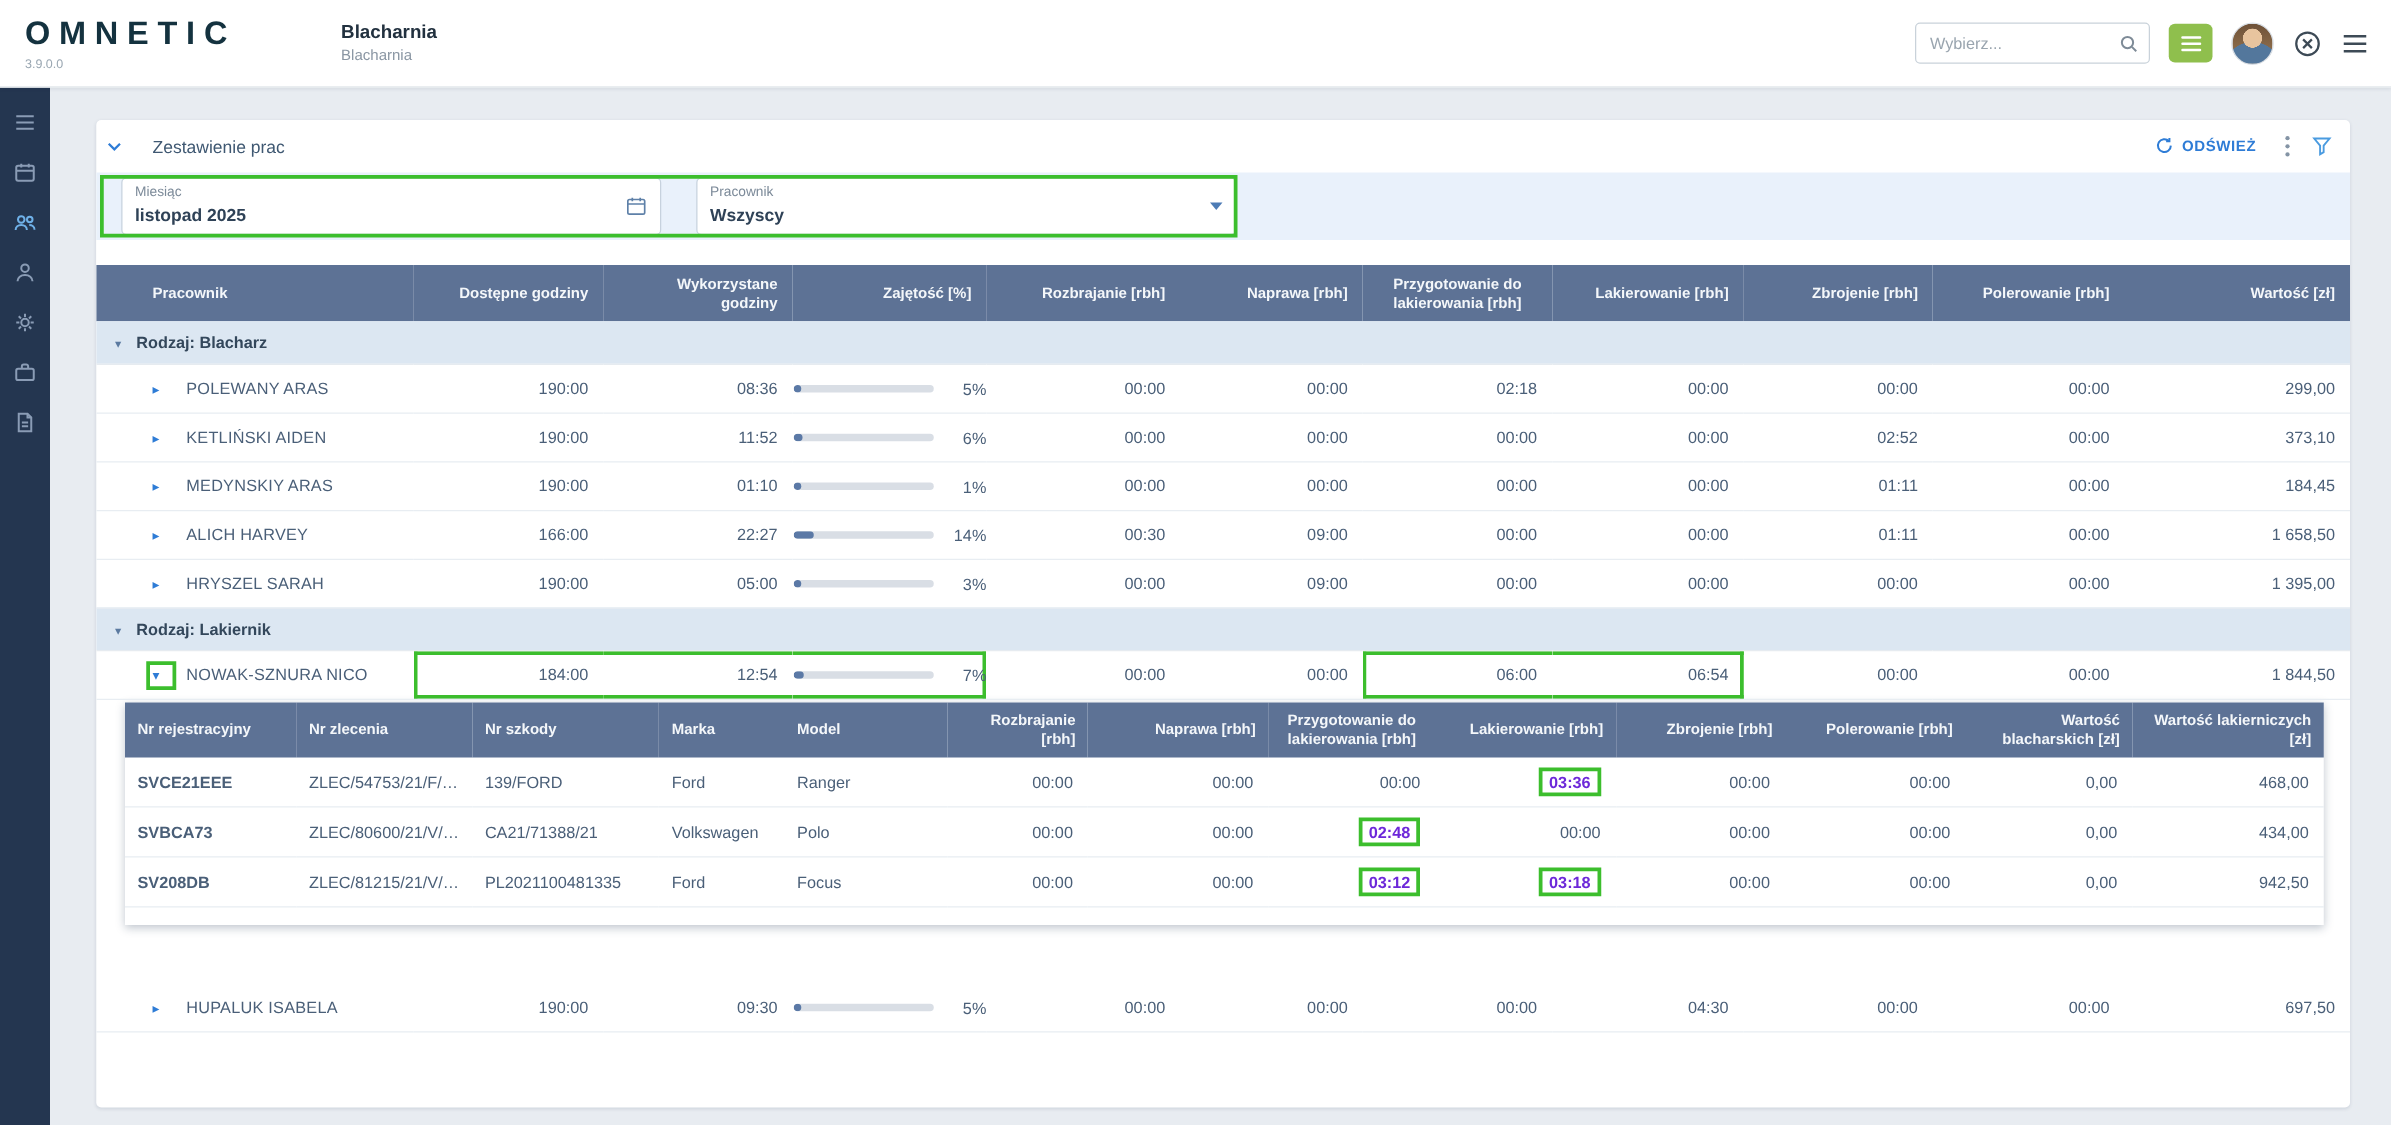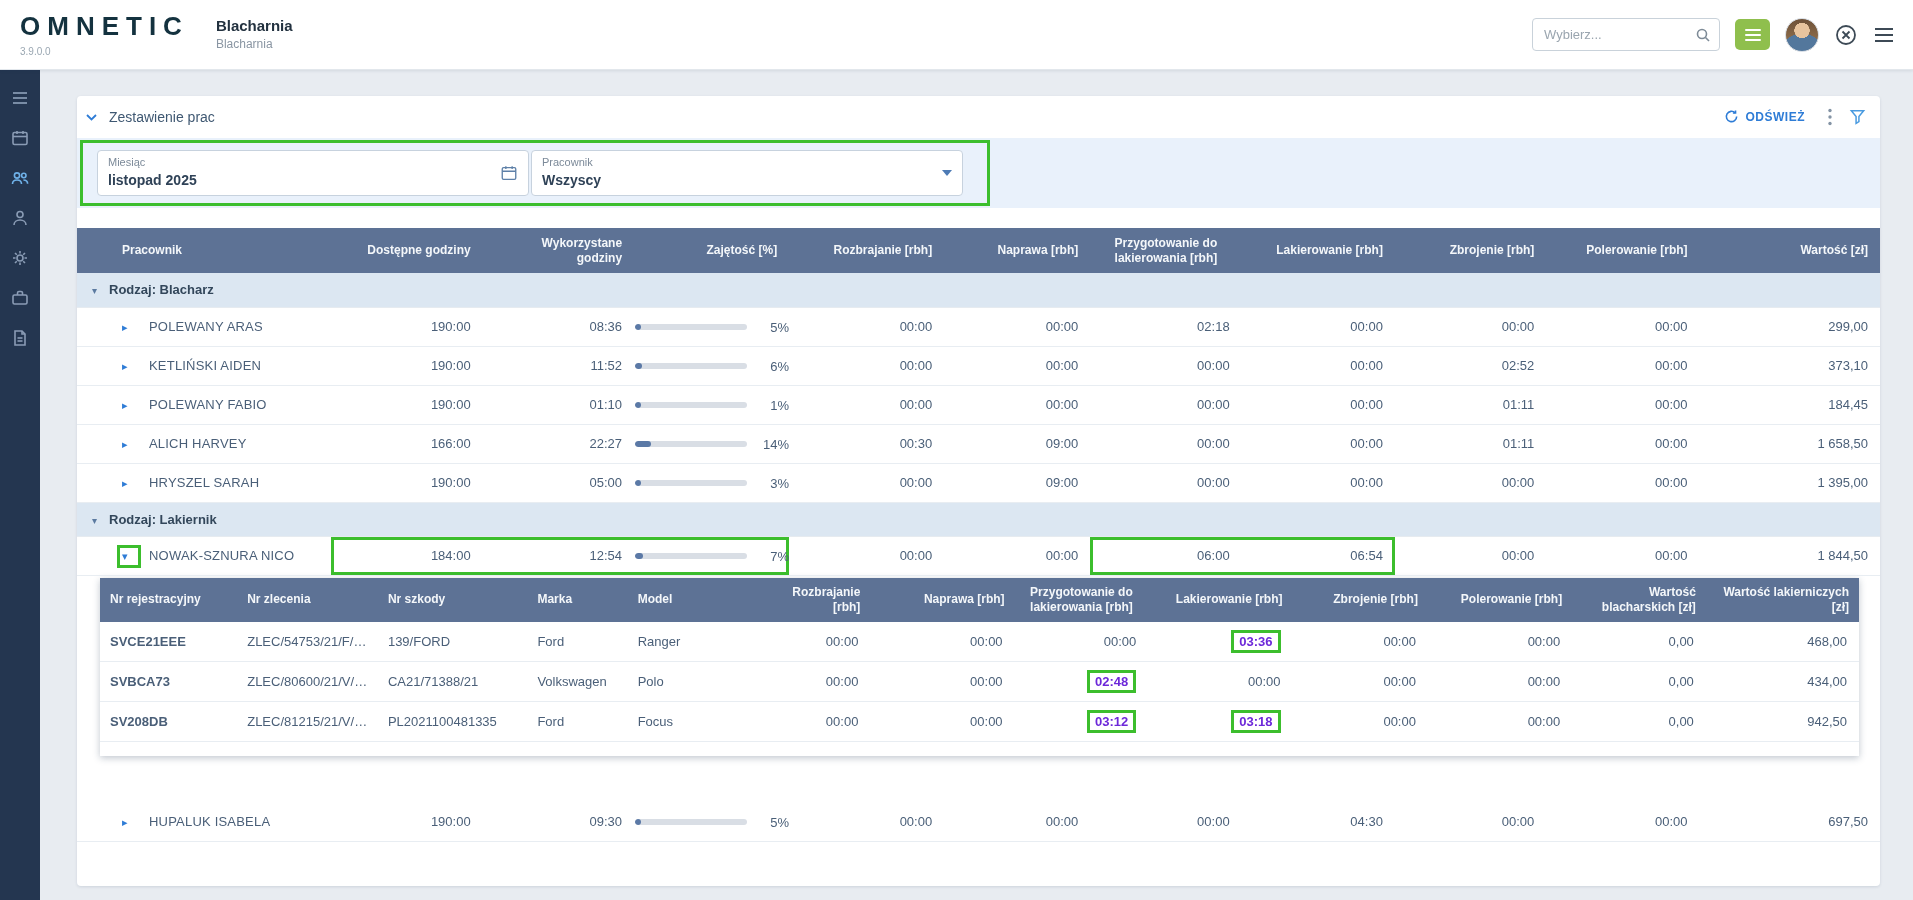--- a/index.html
+++ b/index.html
@@ -9,21 +9,21 @@
        font-family:"Liberation Sans","DejaVu Sans",sans-serif;color:#33475b;}
   .page{position:relative;width:1913px;height:900px;padding-left:27px;}
 
   
   .topbar{position:absolute;top:0;left:0;width:100%;height:70px;background:#fff;
           display:flex;align-items:center;border-bottom:1px solid #e2e7ec;
           box-shadow:0 1px 3px rgba(20,40,70,.10);z-index:6;}
   .logo-block{margin-left:20px;display:flex;flex-direction:column;}
   .logo{font-size:26px;font-weight:bold;letter-spacing:7px;color:#14323f;line-height:1;}
   .version{font-size:10px;color:#9aa7b2;margin-top:7px;}
-  .module-block{margin-left:27px;display:flex;flex-direction:column;}
+  .module-block{margin-left:84px;display:flex;flex-direction:column;}
   .module-title{font-size:15px;font-weight:bold;color:#22313f;line-height:1.1;}
   .module-subtitle{font-size:12px;color:#8a96a3;margin-top:3px;}
   .top-right{margin-left:auto;display:flex;align-items:center;gap:15px;margin-right:18px;}
   .search-wrap{position:relative;}
   .search-input{width:188px;height:33px;border:1px solid #c9d2da;border-radius:4px;
                 padding:0 32px 0 11px;font-size:13px;color:#33475b;outline:none;
                 font-family:inherit;}
   .search-input::placeholder{color:#9aa5af;}
   .search-icon{position:absolute;right:9px;top:9px;}
   .green-btn{width:35px;height:31px;border-radius:5px;background:#8fbf4d;border:none;
@@ -42,29 +42,29 @@
            display:flex;flex-direction:column;align-items:center;padding-top:8px;z-index:5;}
   .side-item{width:40px;height:40px;display:flex;align-items:center;justify-content:center;
              color:#8a9cb5;cursor:pointer;}
   .side-item.active{color:#6fb1e8;}
 
   
   .card{position:absolute;left:77px;right:33px;top:96px;bottom:14px;background:#fff;
         border-radius:4px;box-shadow:0 1px 3px rgba(20,40,70,.12);overflow:hidden;}
   .section-row{height:42px;display:flex;align-items:center;justify-content:space-between;
                padding:0 14px 0 8px;}
-  .section-title{display:flex;align-items:center;gap:11px;font-size:14px;color:#3f5872;cursor:pointer;}
+  .section-title{display:flex;align-items:center;gap:24px;font-size:14px;color:#3f5872;cursor:pointer;}
   .tools{display:flex;align-items:flex-start;gap:17px;}
   .refresh-btn{display:flex;align-items:center;gap:7px;color:var(--accent);font-size:12px;
                font-weight:bold;letter-spacing:.5px;background:none;border:none;cursor:pointer;
                font-family:inherit;}
 
   
-  .filter-band{position:relative;height:70px;background:#e9f1fb;display:flex;align-items:center;
-               gap:2px;padding-left:20px;}
+  .filter-band{position:relative;height:54px;background:#e9f1fb;display:flex;align-items:center;
+               gap:28px;padding-left:20px;}
   .field{position:relative;width:432px;height:46px;background:#fff;border:1px solid #c7d2de;
          border-radius:4px;cursor:pointer;}
   .flabel{position:absolute;top:5px;left:10px;font-size:11px;color:#7c8a99;}
   .fvalue{position:absolute;left:10px;bottom:7px;font-size:14px;font-weight:bold;color:#2f4257;}
   .ficon{position:absolute;right:10px;top:50%;transform:translateY(-50%);display:flex;}
   .caret{width:0;height:0;border-left:5px solid transparent;border-right:5px solid transparent;
          border-top:6px solid #4d7bb5;}
   .ann-filters{position:absolute;left:3px;top:2px;bottom:2px;width:910px;
                border:3px solid var(--g);pointer-events:none;z-index:3;}
   .band-gap{height:20px;background:#fff;}
@@ -324,21 +324,21 @@
               </span></td>
             <td class="num">00:00</td>
             <td class="num">00:00</td>
             <td class="num">00:00</td>
             <td class="num">00:00</td>
             <td class="num">02:52</td>
             <td class="num">00:00</td>
             <td class="num">373,10</td>
           </tr>
           <tr class="data-row">
-            <td class="name-cell"><span class="rchev">▸</span><span>POLEWANY FABIO</span></td>
+            <td class="name-cell"><span class="rchev">▸</span><span>MEDYNSKIY ARAS</span></td>
             <td class="num">190:00</td>
             <td class="num">01:10</td>
             <td class="num occ-cell"><span class="occ-wrap">
                 <span class="bar">
                   <span class="fill" style="width: 6px;"></span>
                 </span>
                 <span class="pct">1%</span>
               </span></td>
             <td class="num">00:00</td>
             <td class="num">00:00</td>

